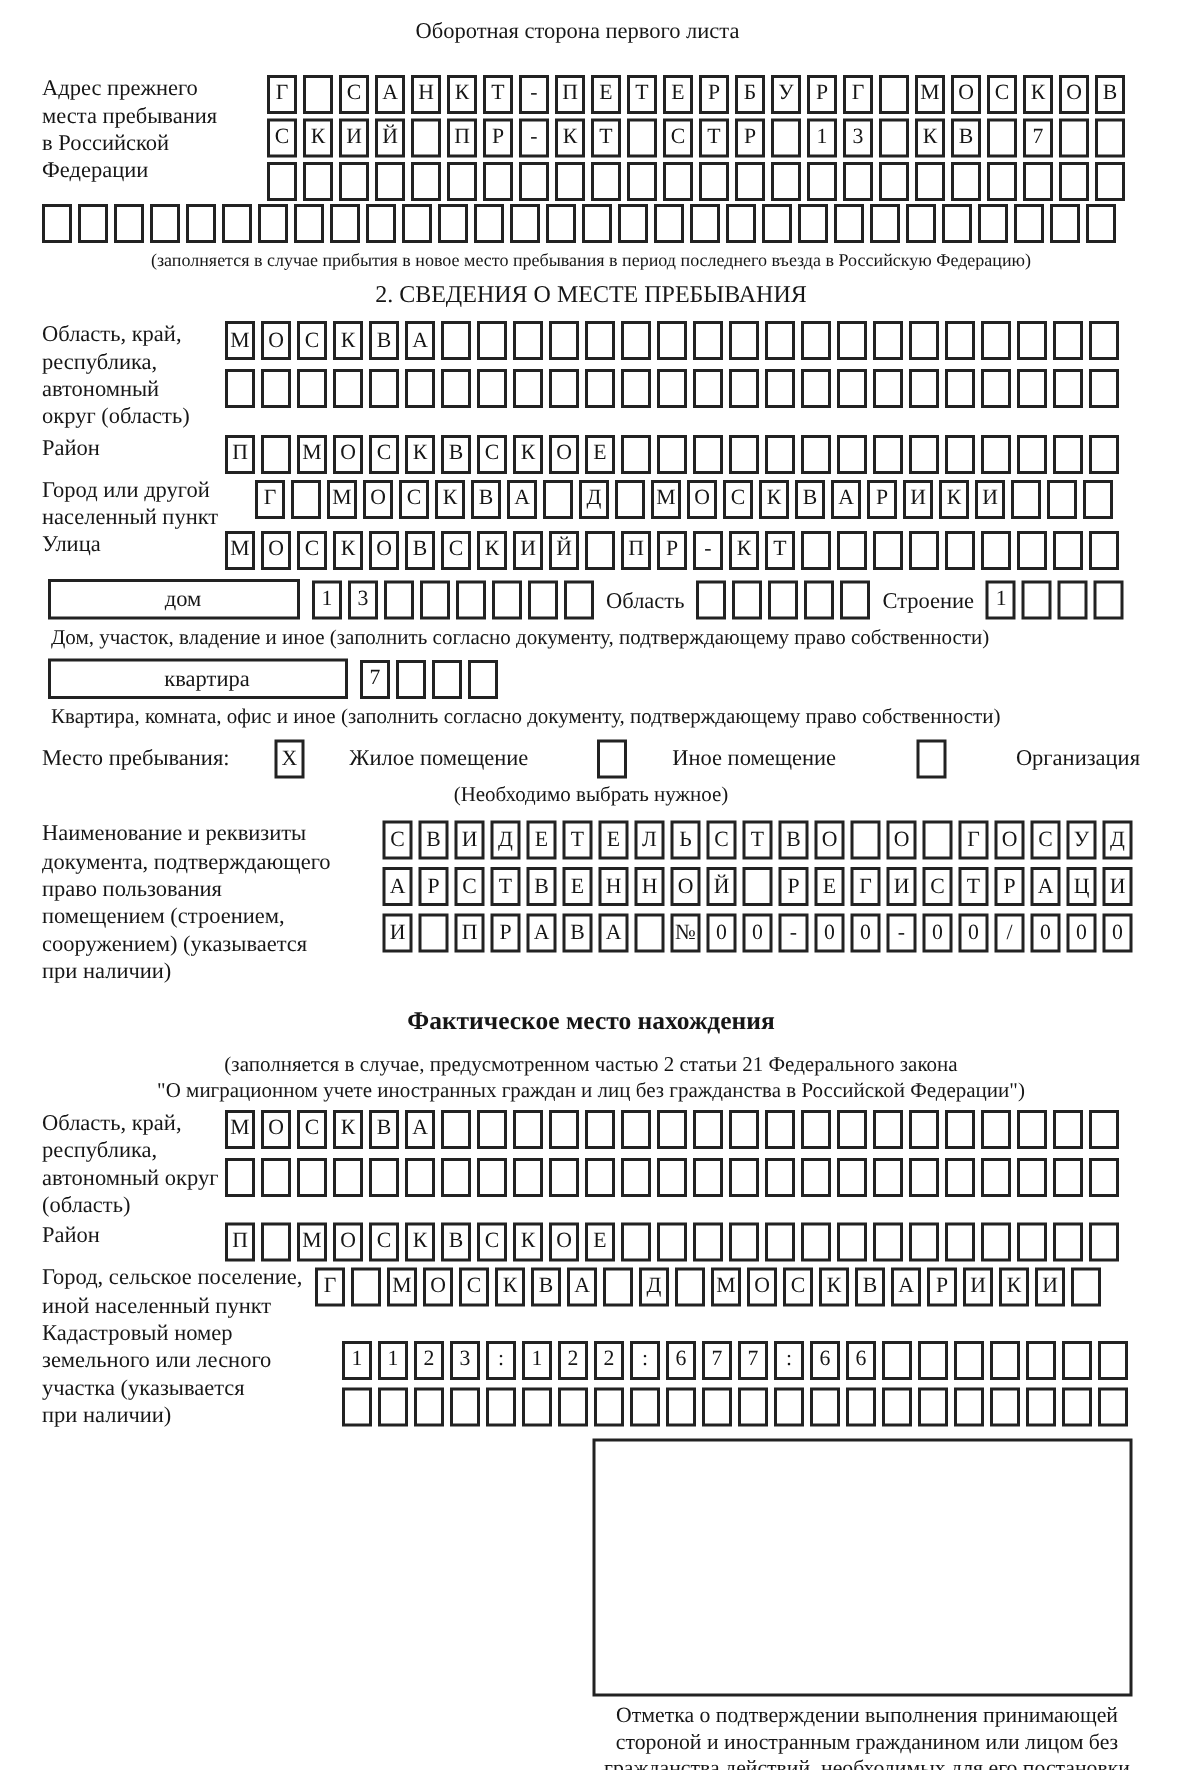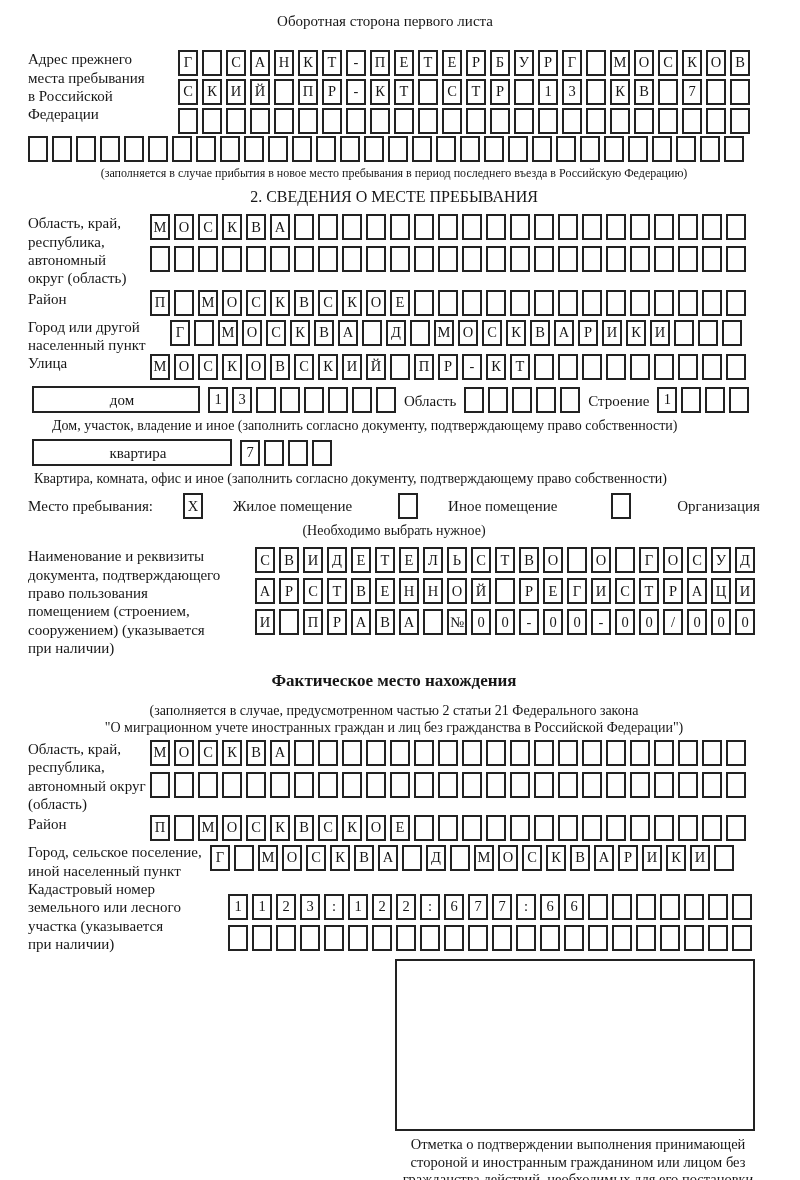--- a/index.html
+++ b/index.html
@@ -355,21 +355,21 @@
       <span class="cell"></span>
     </div>
   <div class="inline-lbl">Строение</div>
   <div class="cells">
       <span class="cell">1</span>
       <span class="cell"></span>
       <span class="cell"></span>
       <span class="cell"></span>
     </div>
 </div>
-<div class="caption" style="text-align:left;margin-left:24px;font-size:14px;">Дом, участок, владение и иное (заполнить согласно документу, подтверждающему право собственности)</div>
+<div class="caption" style="text-align:left;margin-left:6px;font-size:14px;">Дом, участок, владение и иное (заполнить согласно документу, подтверждающему право собственности)</div>
 
 <div class="frow" style="align-items:center;margin-top:5px;">
   <div class="rect kv">
       <span>квартира</span>
     </div>
   <div class="cells">
       <span class="cell">7</span>
       <span class="cell"></span>
       <span class="cell"></span>
       <span class="cell"></span>

